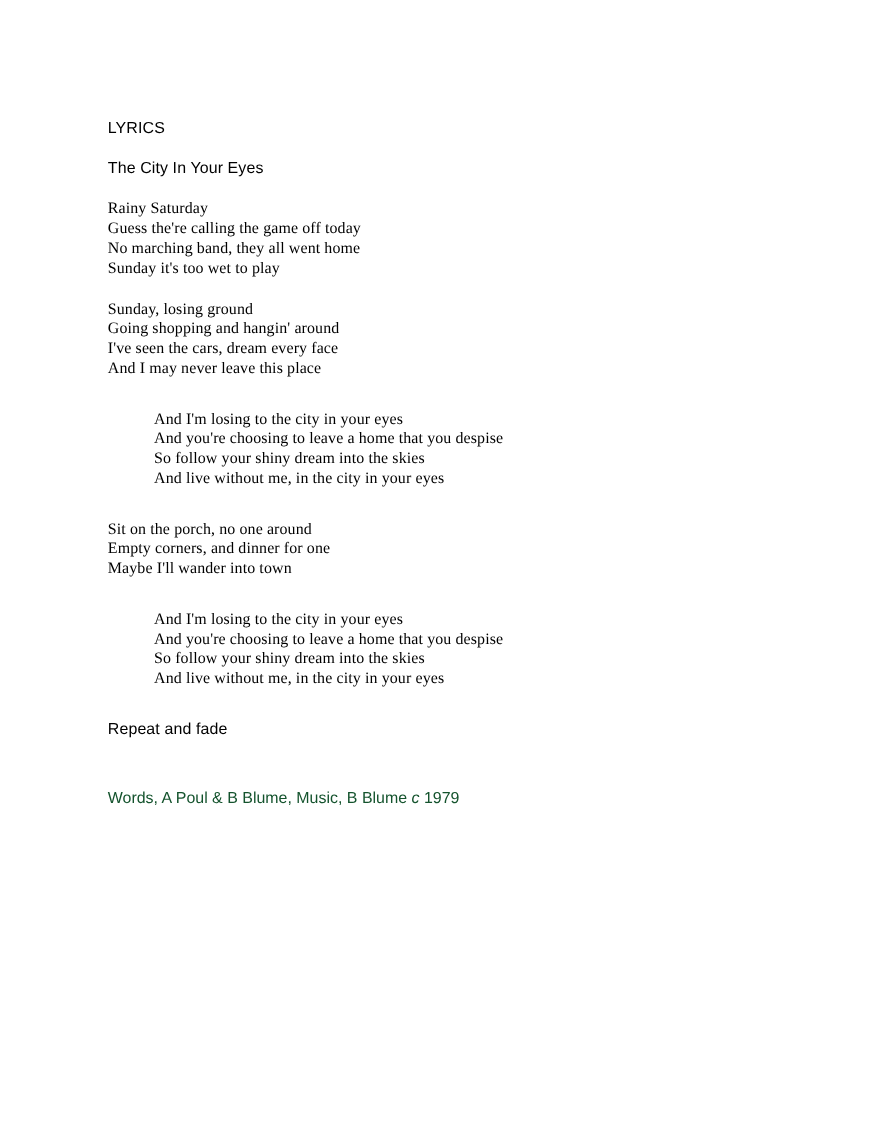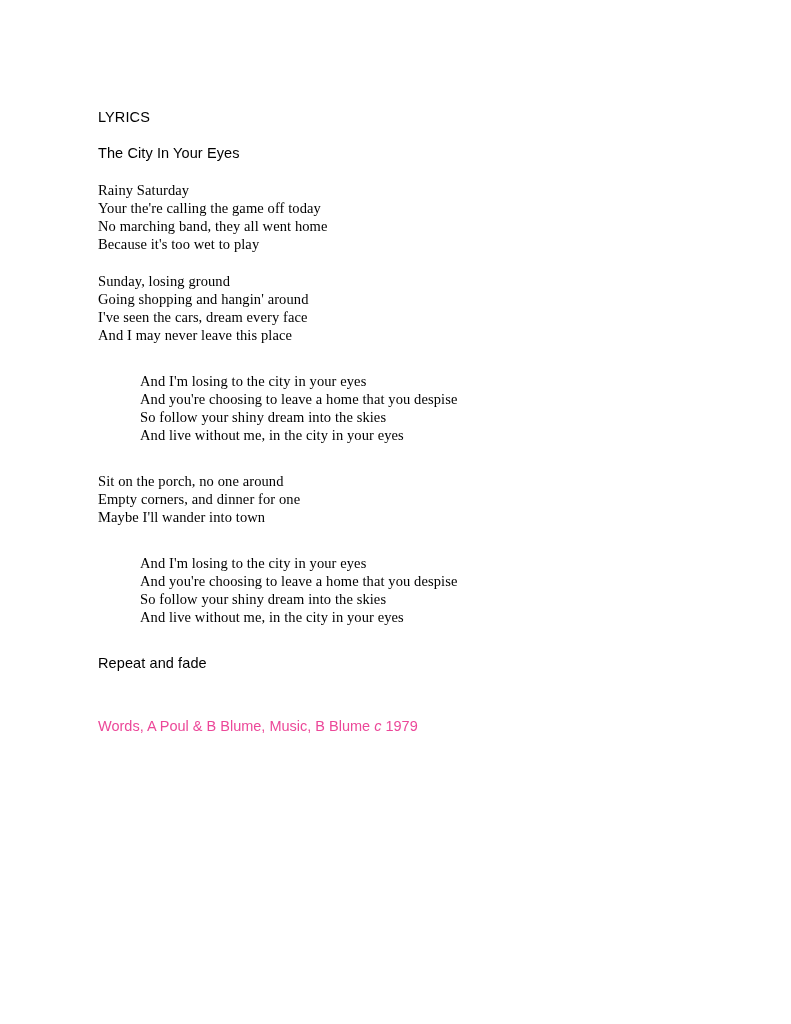--- a/index.html
+++ b/index.html
@@ -41,44 +41,44 @@
   .indent {
     padding-left: 42px;
   }
   .block {
     margin: 0;
     font-family: Liberation Serif, serif;
   }
   .credit {
     font-size: 14.5px;
     line-height: 18.2px;
-    color: #ec4899;
+    color: #14532d;
     white-space: pre;
   }
   .credit .copy {
     font-style: italic;
   }
 </style>
 </head>
 <body>
 
 <div class="page">
   <div class="doc-body">
 
     <div class="line">LYRICS</div>
     <div class="blank"></div>
 
     <div class="line">The City In Your Eyes</div>
     <div class="blank"></div>
 
     <div class="block">
       <div class="line">Rainy Saturday</div>
-      <div class="line">Your the're calling the game off today</div>
+      <div class="line">Guess the're calling the game off today</div>
       <div class="line">No marching band, they all went home</div>
-      <div class="line">Because it's too wet to play</div>
+      <div class="line">Sunday it's too wet to play</div>
     </div>
     <div class="blank"></div>
 
     <div class="block">
       <div class="line">Sunday, losing ground</div>
       <div class="line">Going shopping and hangin' around</div>
       <div class="line">I've seen the cars, dream every face</div>
       <div class="line">And I may never leave this place</div>
     </div>
     <div class="blank"></div>

